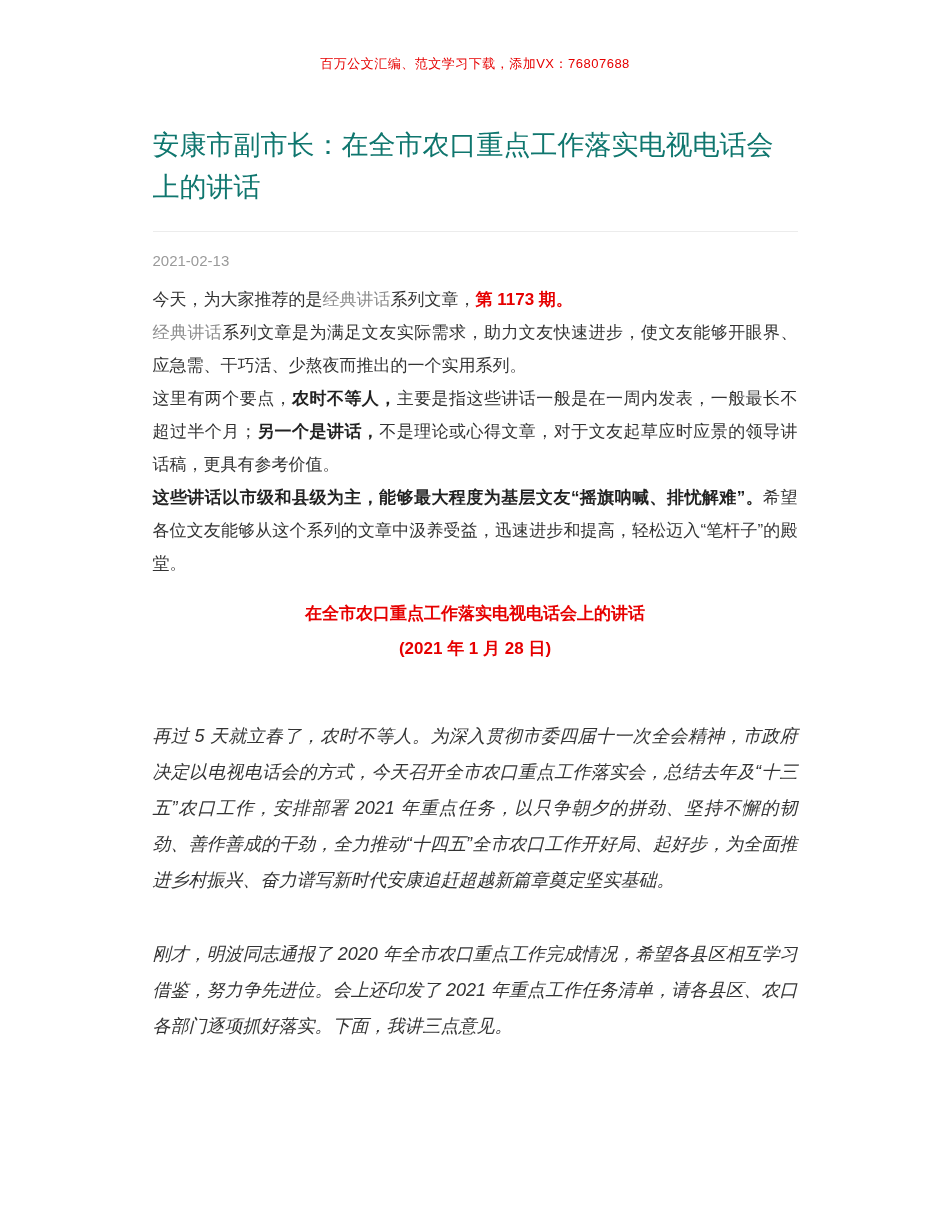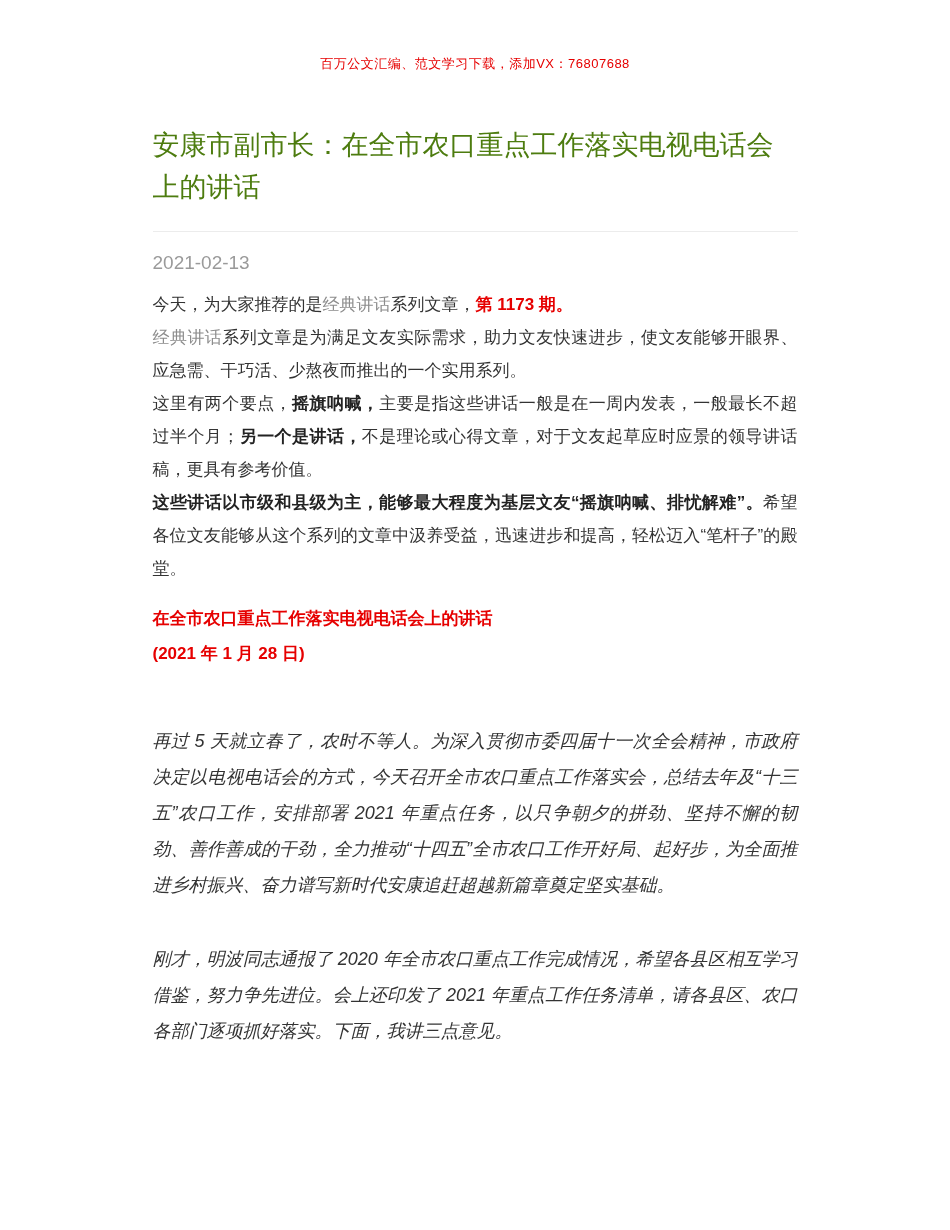--- a/index.html
+++ b/index.html
@@ -29,53 +29,54 @@
     letter-spacing: 0.5px;
   }
   .content {
     width: 645px;
     margin: 0 auto;
   }
   .article-title {
     margin: 52px 0 0 0;
     font-size: 27px;
     font-weight: 400;
-    color: #4d7c0f;
+    color: #0f766e;
     line-height: 1.55;
     text-align: left;
   }
   .divider {
     border: none;
     border-top: 1px solid var(--divider);
     margin: 22px 0 0 0;
   }
   .date {
     margin-top: 20px;
     color: var(--muted);
-    font-size: 19px;
+    font-size: 15px;
   }
   .intro {
     margin-top: 14px;
   }
   .intro p {
     margin: 0;
     font-size: 17px;
     line-height: 33px;
     color: var(--text);
     text-align: justify;
   }
   .seg-normal { color: var(--text); margin-top: 42px; }
   .seg-bold { font-weight: bold; color: #222222; }
   .seg-redbold { font-weight: bold; color: var(--accent-red); }
   .seg-link { color: var(--link-gray); cursor: pointer; }
   .headings {
     margin-top: 16px;
   }
   .speech-heading {
     margin: 0;
+    text-align: center;
     color: var(--accent-red);
     font-weight: bold;
     font-size: 17px;
     line-height: 35px;
   }
   .body-block {
     margin-top: 52px;
     padding-bottom: 60px;
     font-style: italic;
   }
@@ -98,21 +99,21 @@
 
     <h1 class="article-title">安康市副市长：在全市农口重点工作落实电视电话会上的讲话</h1>
 
     <hr class="divider">
 
     <div class="date">2021-02-13</div>
 
     <div class="intro">
         <p><span class="seg-normal">今天，为大家推荐的是</span><span class="seg-link">经典讲话</span><span class="seg-normal">系列文章，</span><span class="seg-redbold">第 1173 期。</span></p>
         <p><span class="seg-link">经典讲话</span><span class="seg-normal">系列文章是为满足文友实际需求，助力文友快速进步，使文友能够开眼界、应急需、干巧活、少熬夜而推出的一个实用系列。</span></p>
-        <p><span class="seg-normal">这里有两个要点，</span><span class="seg-bold">摇旗呐喊，</span><span class="seg-normal">主要是指这些讲话一般是在一周内发表，一般最长不超过半个月；</span><span class="seg-bold">另一个是讲话，</span><span class="seg-normal">不是理论或心得文章，对于文友起草应时应景的领导讲话稿，更具有参考价值。</span></p>
+        <p><span class="seg-normal">这里有两个要点，</span><span class="seg-bold">农时不等人，</span><span class="seg-normal">主要是指这些讲话一般是在一周内发表，一般最长不超过半个月；</span><span class="seg-bold">另一个是讲话，</span><span class="seg-normal">不是理论或心得文章，对于文友起草应时应景的领导讲话稿，更具有参考价值。</span></p>
         <p><span class="seg-bold">这些讲话以市级和县级为主，能够最大程度为基层文友“摇旗呐喊、排忧解难”。</span><span class="seg-normal">希望各位文友能够从这个系列的文章中汲养受益，迅速进步和提高，轻松迈入“笔杆子”的殿堂。</span></p>
       </div>
 
     <div class="headings">
         <p class="speech-heading">在全市农口重点工作落实电视电话会上的讲话</p>
         <p class="speech-heading">(2021 年 1 月 28 日)</p>
       </div>
 
     <div class="body-block">
         <p class="body-para">再过 5 天就立春了，农时不等人。为深入贯彻市委四届十一次全会精神，市政府决定以电视电话会的方式，今天召开全市农口重点工作落实会，总结去年及“十三五”农口工作，安排部署 2021 年重点任务，以只争朝夕的拼劲、坚持不懈的韧劲、善作善成的干劲，全力推动“十四五”全市农口工作开好局、起好步，为全面推进乡村振兴、奋力谱写新时代安康追赶超越新篇章奠定坚实基础。</p>

